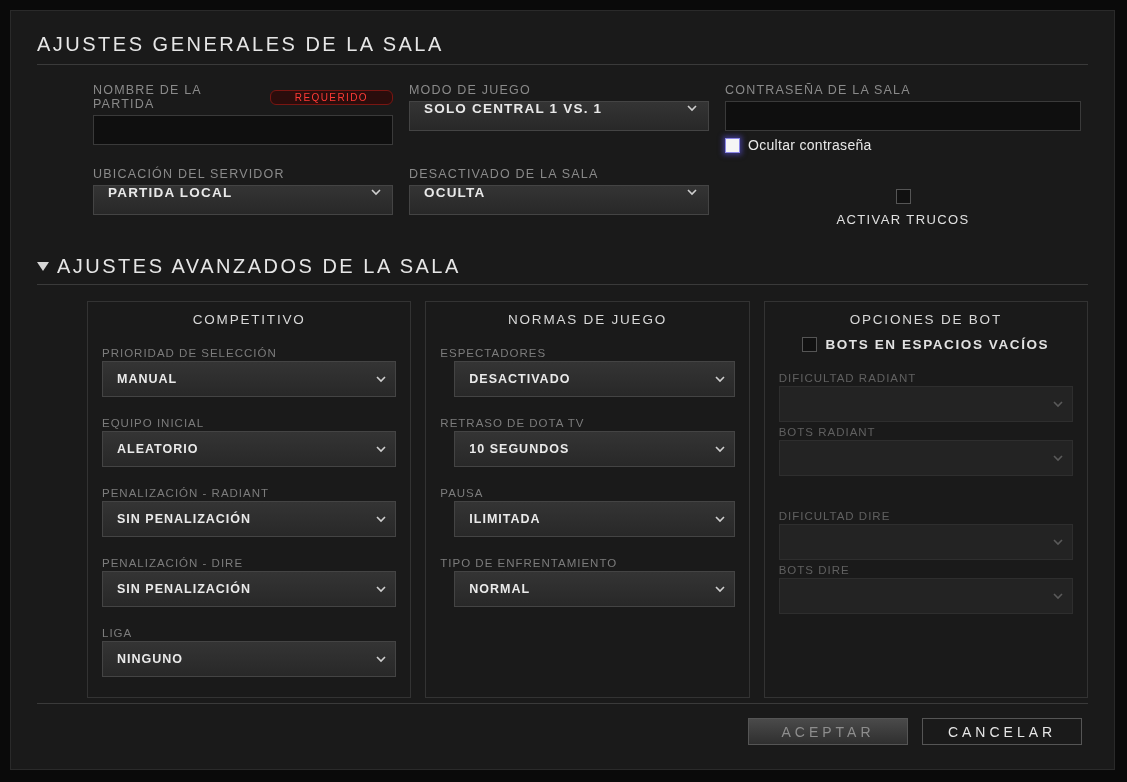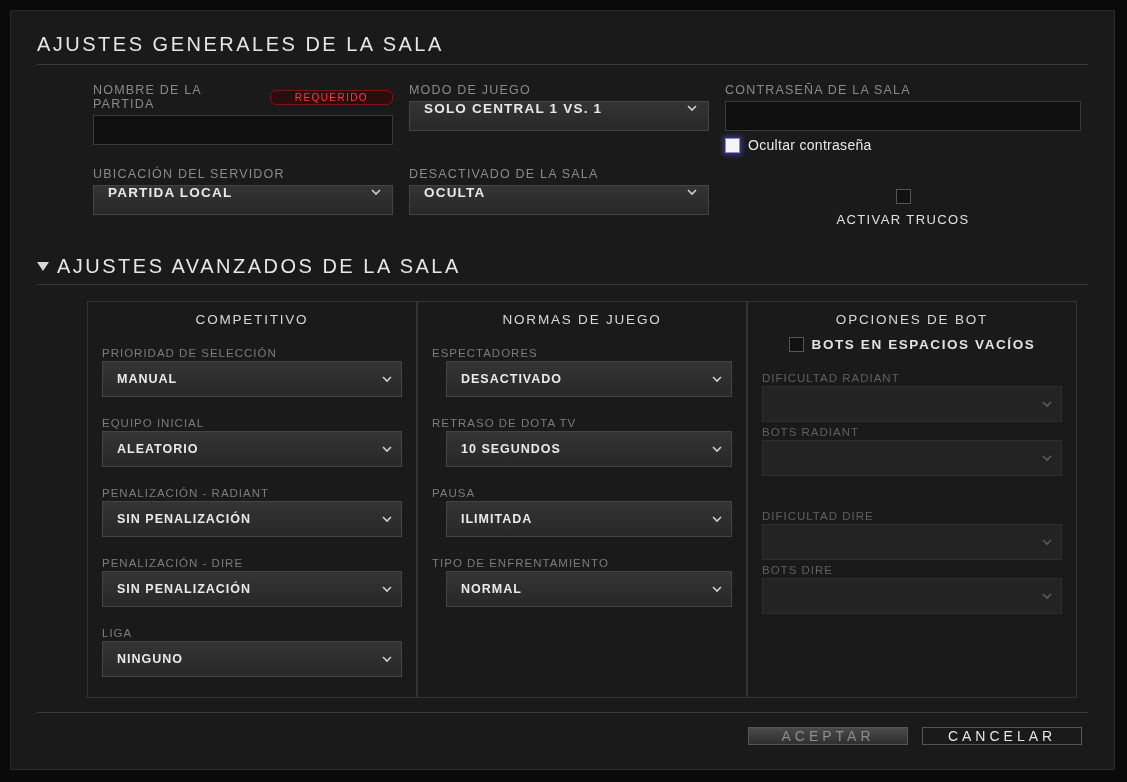--- a/index.html
+++ b/index.html
@@ -117,21 +117,21 @@
     font-size:20px; letter-spacing:2.5px; color:#e6e6e6;
     margin: 14px 0 6px 0;
   }
   .tri-down {
     width:0; height:0; border-left:6px solid transparent;
     border-right:6px solid transparent; border-top:9px solid #d6d6d6;
     display:inline-block;
   }
 
   .adv-cols {
-    display:flex; gap:0; padding-left:50px; padding-top:12px;
+    display:flex; gap:14px; padding-left:50px; padding-top:12px;
   }
   .adv-box {
     border:1.5px solid #333;
     width: 330px;
     padding: 10px 14px 16px 14px;
   }
   .adv-box-title {
     text-align:center;
     font-size:13.5px; letter-spacing:1.8px; color:#d8d8d8;
     margin-bottom:10px;
@@ -166,21 +166,21 @@
     margin:4px 0 2px 0;
   }
 
   .spacer { flex:1; }
   .footer-hr { height:1px; background:#3a3a3a; margin:0 0 14px 0; }
   .button-bar {
     display:flex; justify-content:flex-end; gap:14px;
     padding-right:6px; padding-bottom:6px;
   }
   .btn {
-    width:160px; height:18px;
+    width:160px; height:27px;
     display:flex; align-items:center; justify-content:center;
     font-size:14px; letter-spacing:4px; font-weight:400;
     cursor:pointer;
   }
   .btn-accept {
     background: linear-gradient(#4a4a4a,#2f2f2f);
     border:1px solid #555;
     color:#8e8e8e;
   }
   .btn-cancel {

